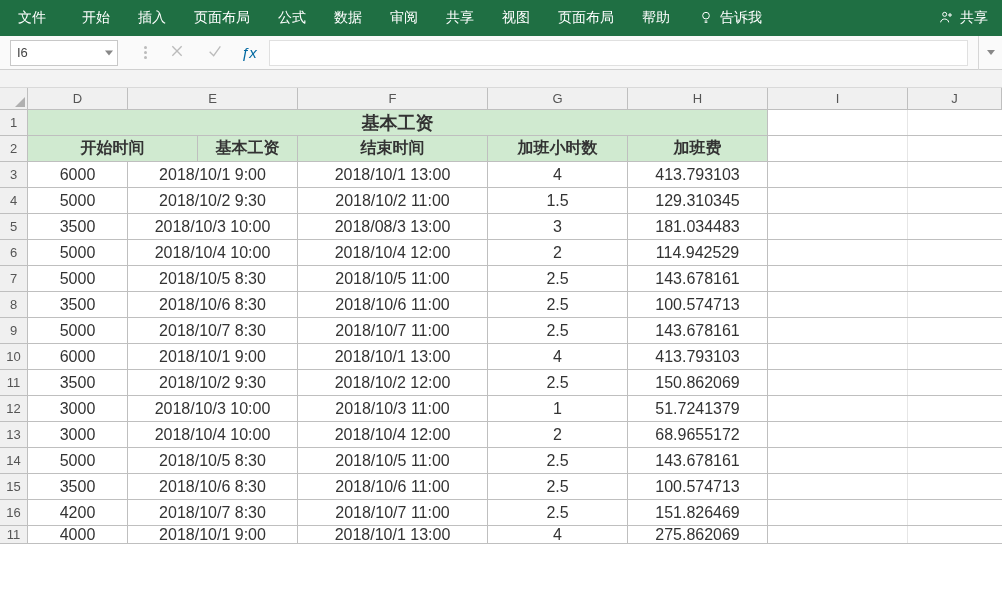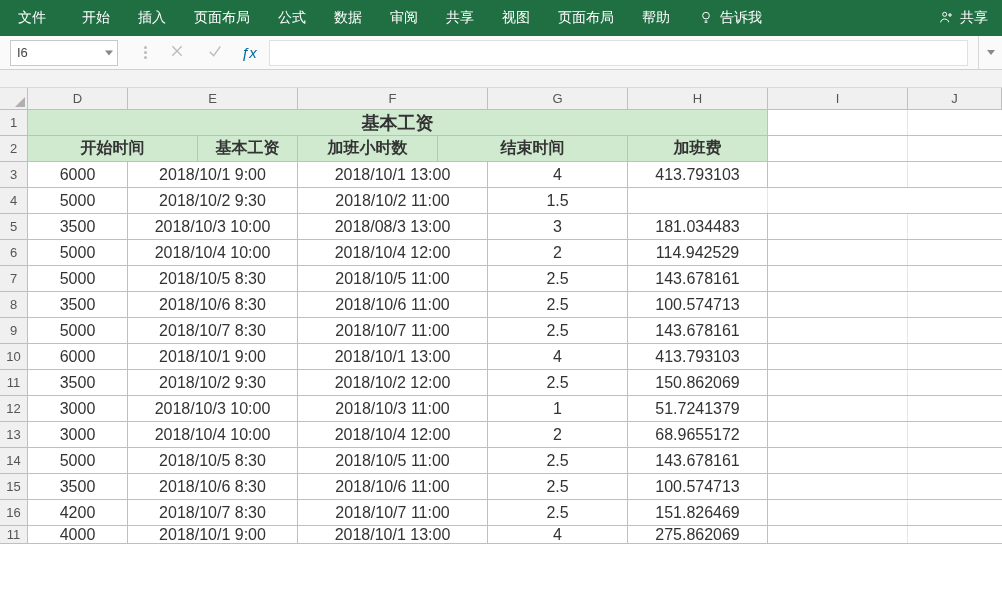--- a/index.html
+++ b/index.html
@@ -118,42 +118,43 @@
       <div class="row title-row">
         <div class="rowhead">1</div>
         <div class="cell green" style="width: 740px;">基本工资</div>
         <div class="cell wI blank sep"></div>
         <div class="cell wJ blank"></div>
       </div>
       <div class="row head-row">
         <div class="rowhead">2</div>
         <div class="cell wE green">开始时间</div>
         <div class="cell wD green">基本工资</div>
+        <div class="cell wF green">结束时间</div>
         <div class="cell wG green">加班小时数</div>
-        <div class="cell wF green">结束时间</div>
         <div class="cell wH green">加班费</div>
         <div class="cell wI blank sep"></div>
         <div class="cell wJ blank"></div>
       </div>
       <div class="row">
         <div class="rowhead">3</div>
         <div class="cell wD">6000</div>
         <div class="cell wE">2018/10/1 9:00</div>
         <div class="cell wF">2018/10/1 13:00</div>
         <div class="cell wG">4</div>
         <div class="cell wH">413.793103</div>
         <div class="cell wI blank sep"></div>
         <div class="cell wJ blank"></div>
       </div>
       <div class="row">
         <div class="rowhead">4</div>
         <div class="cell wD">5000</div>
         <div class="cell wE">2018/10/2 9:30</div>
         <div class="cell wF">2018/10/2 11:00</div>
         <div class="cell wG">1.5</div>
+        <div class="cell wH">129.310345</div>
         <div class="cell wI blank sep"></div>
         <div class="cell wJ blank"></div>
       </div>
       <div class="row">
         <div class="rowhead">5</div>
         <div class="cell wD">3500</div>
         <div class="cell wE">2018/10/3 10:00</div>
         <div class="cell wF">2018/08/3 13:00</div>
         <div class="cell wG">3</div>
         <div class="cell wH">181.034483</div>

